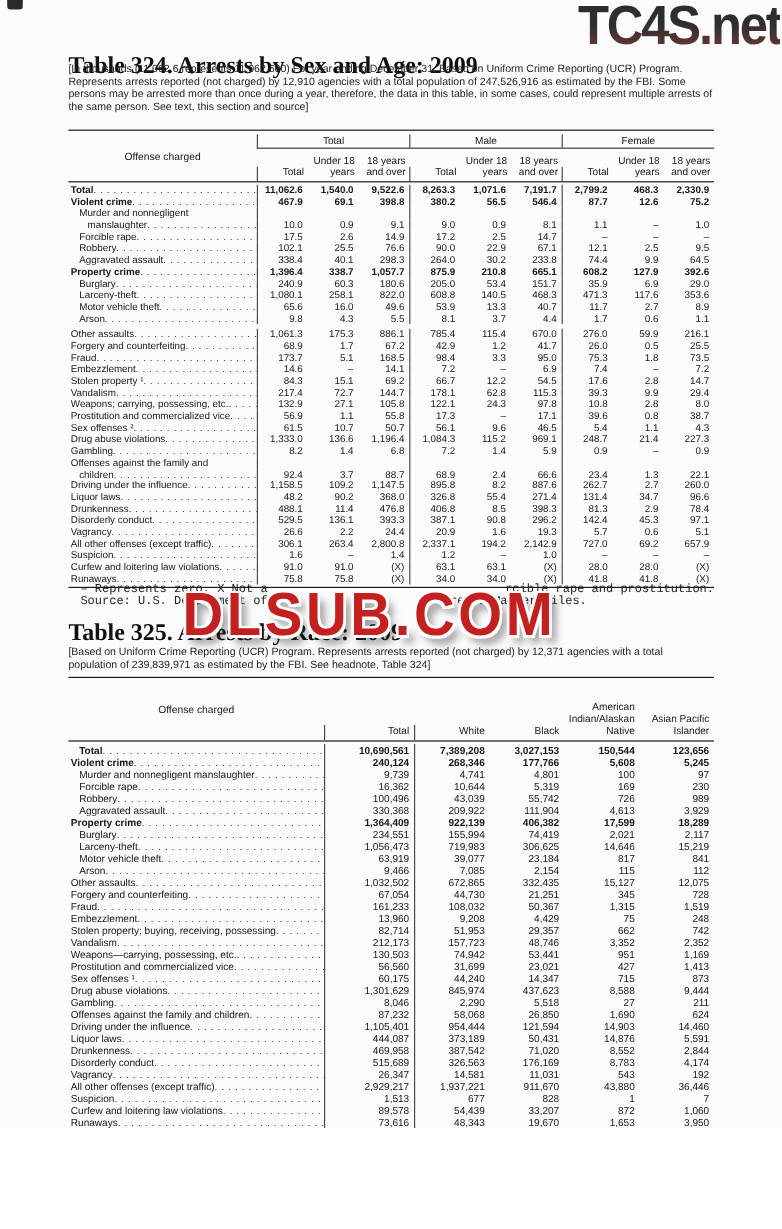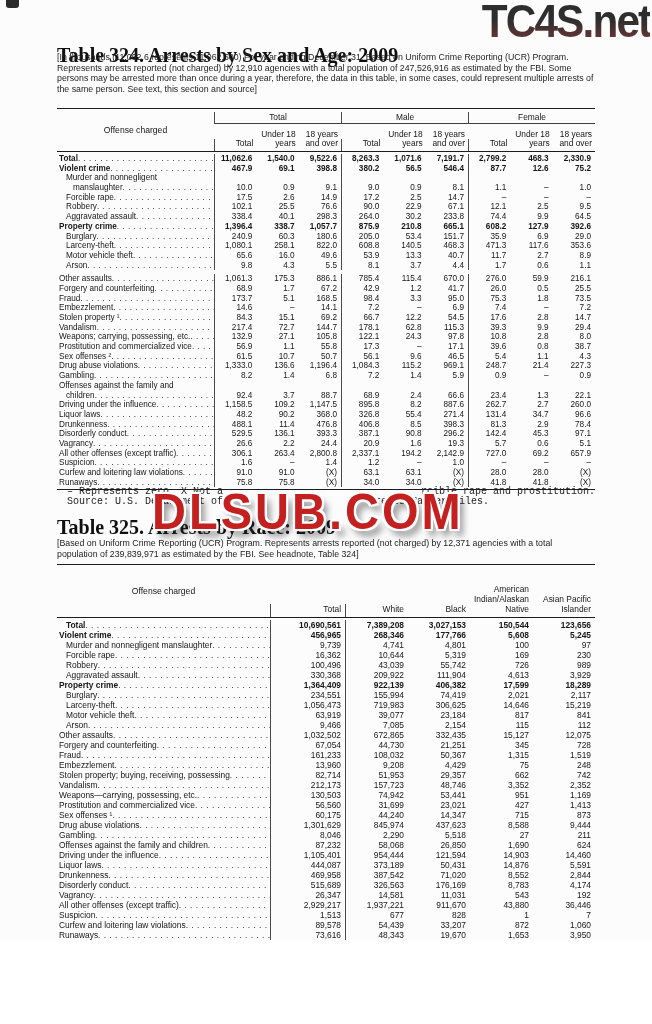--- a/index.html
+++ b/index.html
@@ -667,21 +667,21 @@
           <div class="nc c2">7,389,208</div>
           <div class="nc c3">3,027,153</div>
           <div class="nc c4">150,544</div>
           <div class="nc c5">123,656</div>
         </div>
         <div class="row bold">
           <div class="lc ind0">
             <span class="lt">Violent crime</span>
             <span class="dots"></span>
           </div>
-          <div class="nc c1">456,965</div>
+          <div class="nc c1">240,124</div>
           <div class="nc c2">268,346</div>
           <div class="nc c3">177,766</div>
           <div class="nc c4">5,608</div>
           <div class="nc c5">5,245</div>
         </div>
         <div class="row">
           <div class="lc ind1">
             <span class="lt">Murder and nonnegligent manslaughter</span>
             <span class="dots"></span>
           </div>

